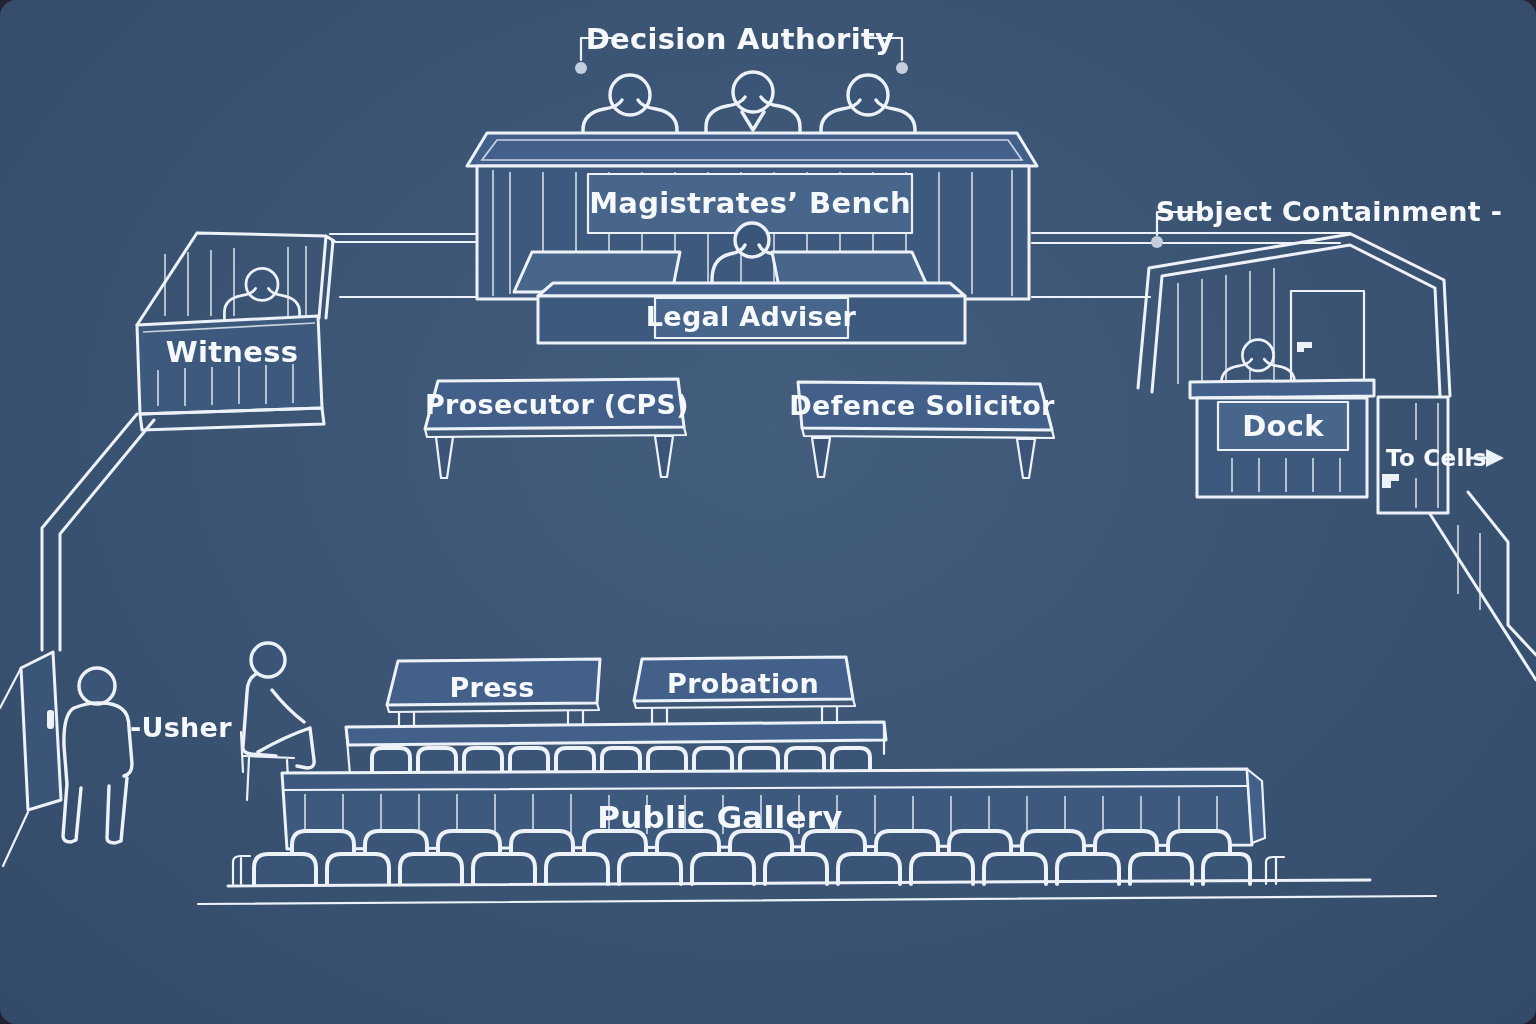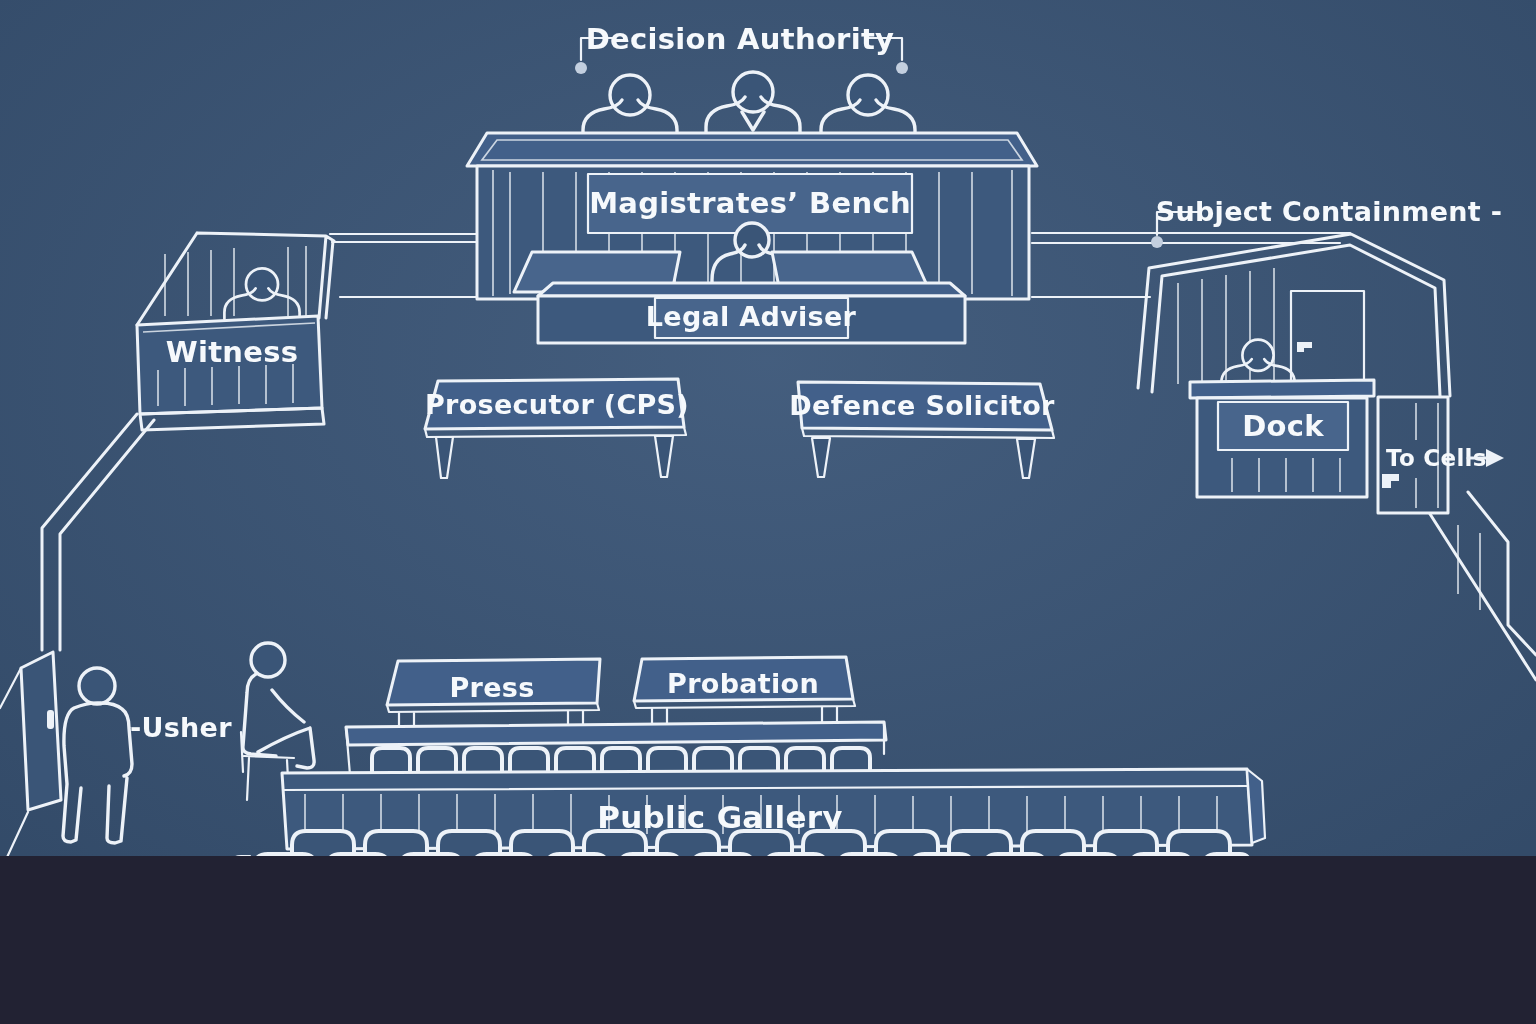--- a/index.html
+++ b/index.html
@@ -1,25 +1,26 @@
 <!DOCTYPE html>
 <html style="--background: #3a5577; --line: #edf2f8; --text: #f6f9fc; --panel: #42608a; --panel-light: #48658c; --panel-dark: #3d597d; --dot: #c3cfdf;"><head>
 <meta charset="utf-8">
 <style>
   :root{
     --background:#3a5577; --line:#edf2f8; --text:#f6f9fc;
     --panel:#42608a; --panel-light:#48658c; --panel-dark:#3d597d; --dot:#c3cfdf;
   }
   html,body{margin:0;padding:0;background:#223;}
   #stage{
-    width:1536px;height:856px;position:relative;overflow:hidden;
+    width:1536px;height:1024px;position:relative;overflow:hidden;
     background:
       radial-gradient(ellipse at 50% 42%, rgba(255,255,255,0.05), rgba(0,0,0,0.12)),
       var(--background);
     font-family:"DejaVu Sans", sans-serif;
+    border-radius:16px;
   }
   svg{position:absolute;inset:0;}
   .ln{stroke:var(--line);stroke-width:3;fill:none;stroke-linecap:round;stroke-linejoin:round;}
   .ln2{stroke:var(--line);stroke-width:2.2;fill:none;stroke-linecap:round;stroke-linejoin:round;}
   .thin{stroke:var(--line);stroke-width:1.7;fill:none;opacity:.8;}
   .person{stroke:var(--line);stroke-width:3.4;fill:none;stroke-linecap:round;stroke-linejoin:round;}
   .head{fill:var(--background);}
   .fill-panel{fill:var(--panel);}
   .fill-light{fill:var(--panel-light);}
   .fill-dark{fill:var(--panel-dark);}

